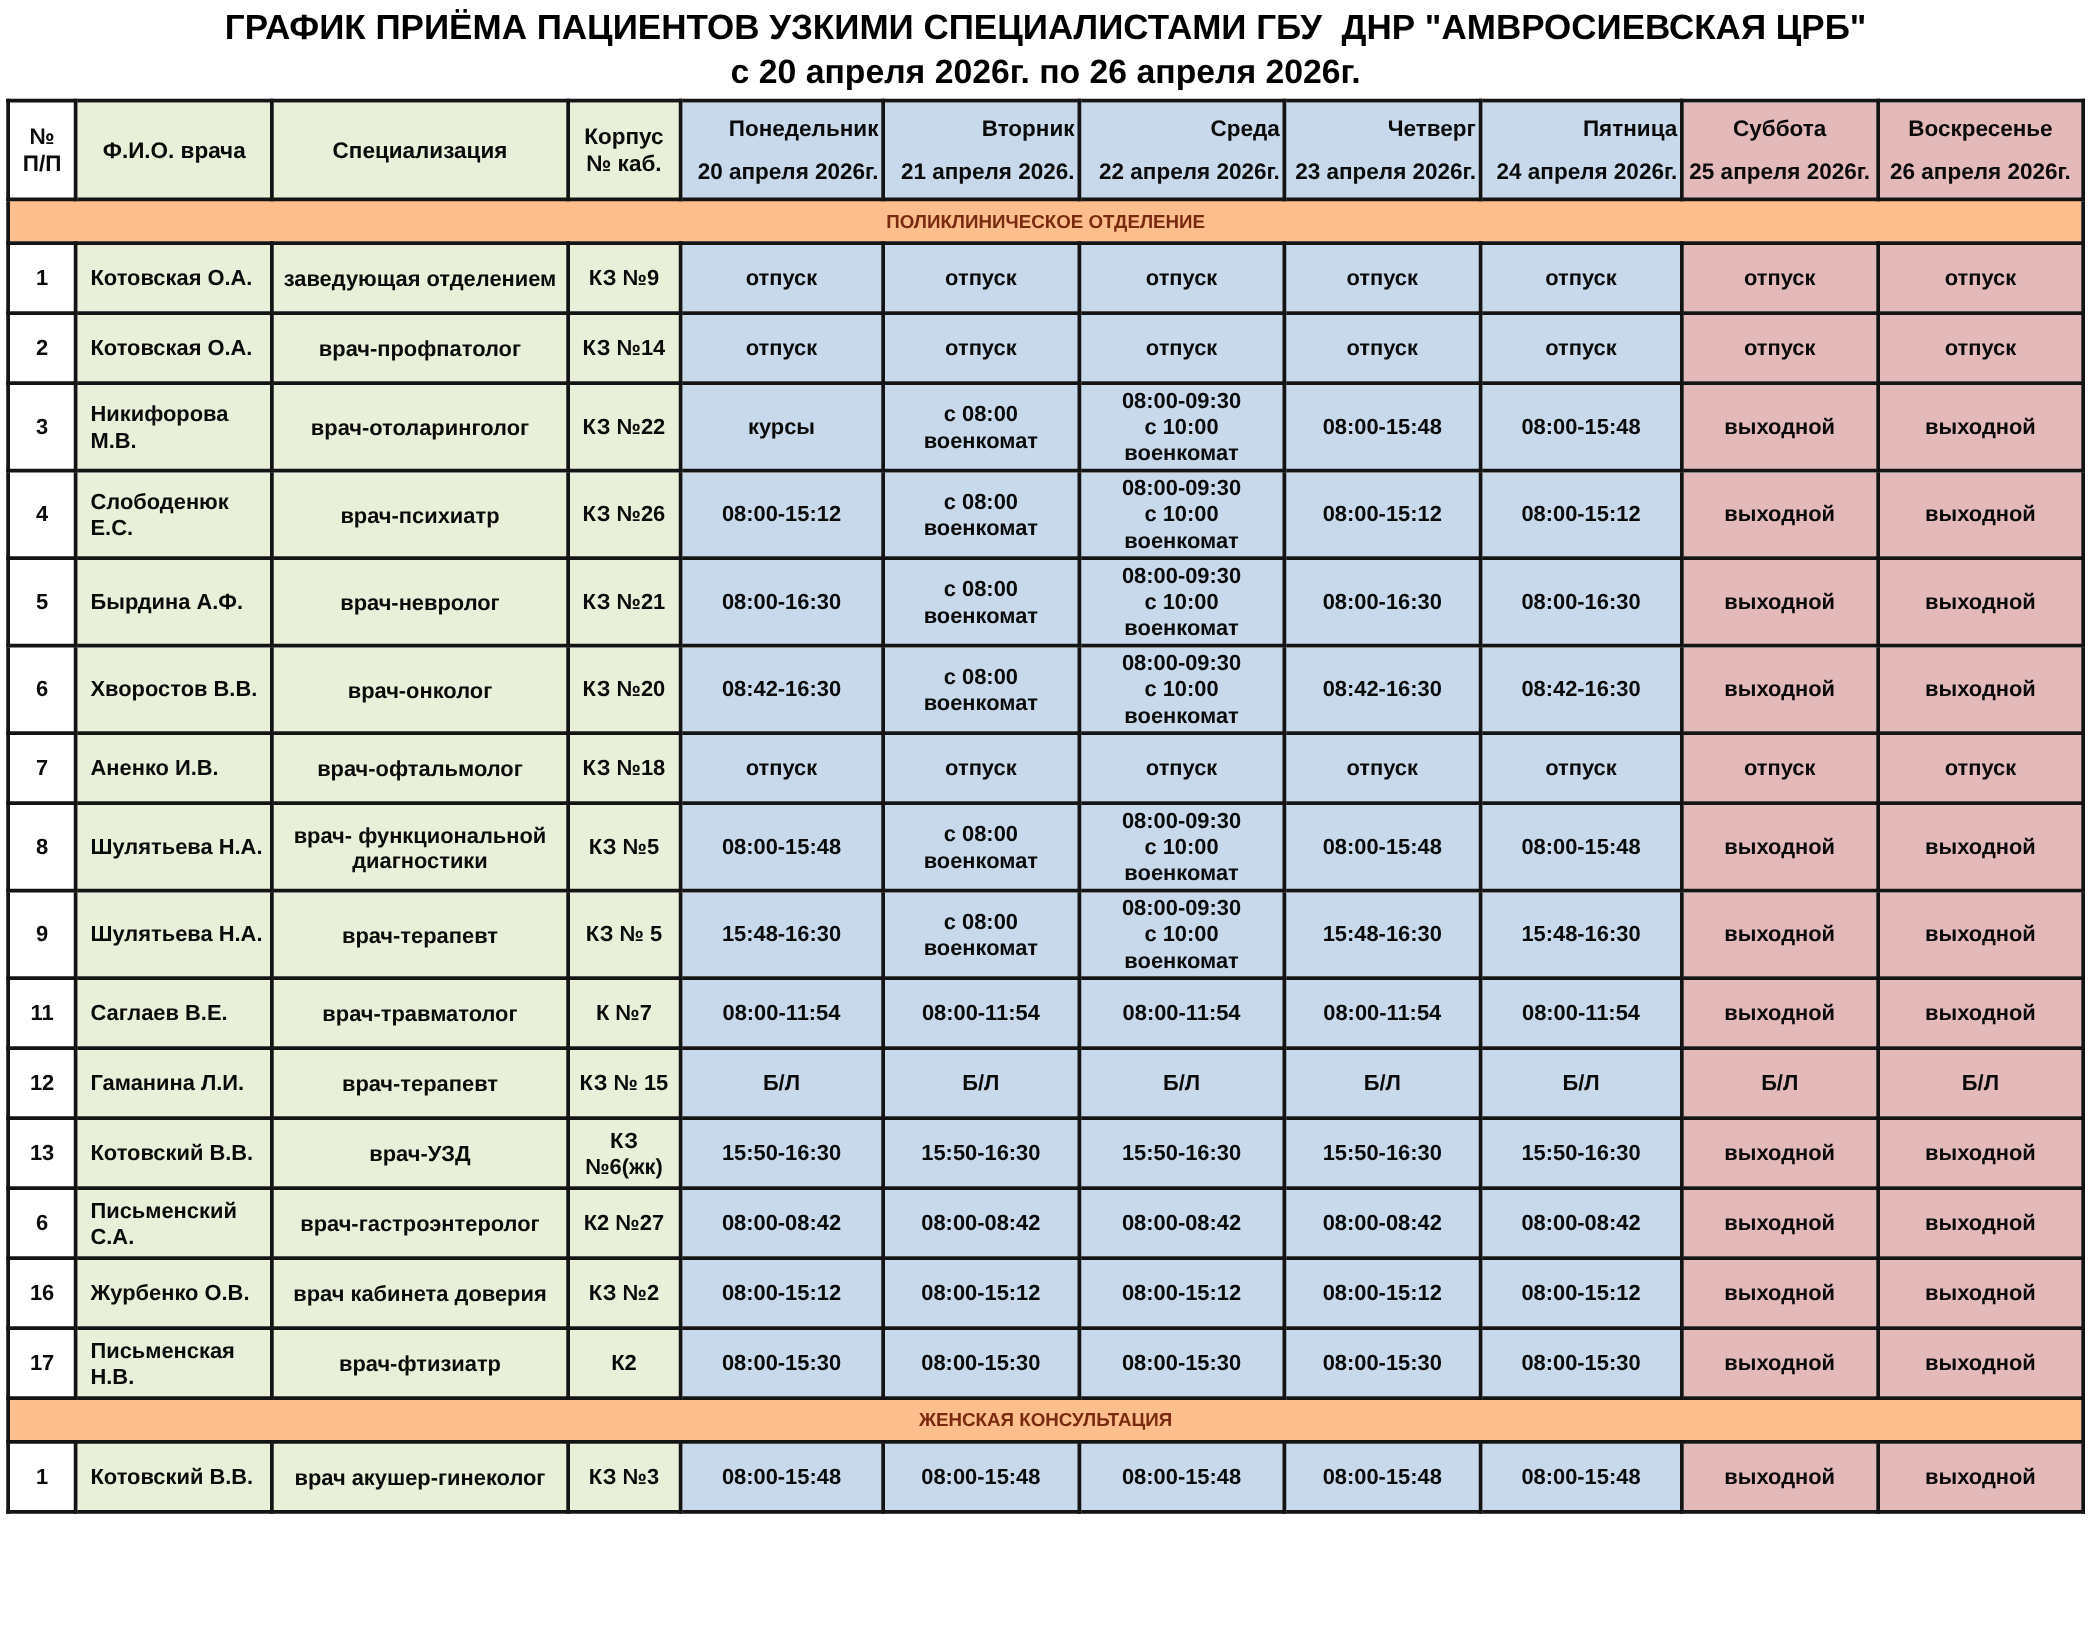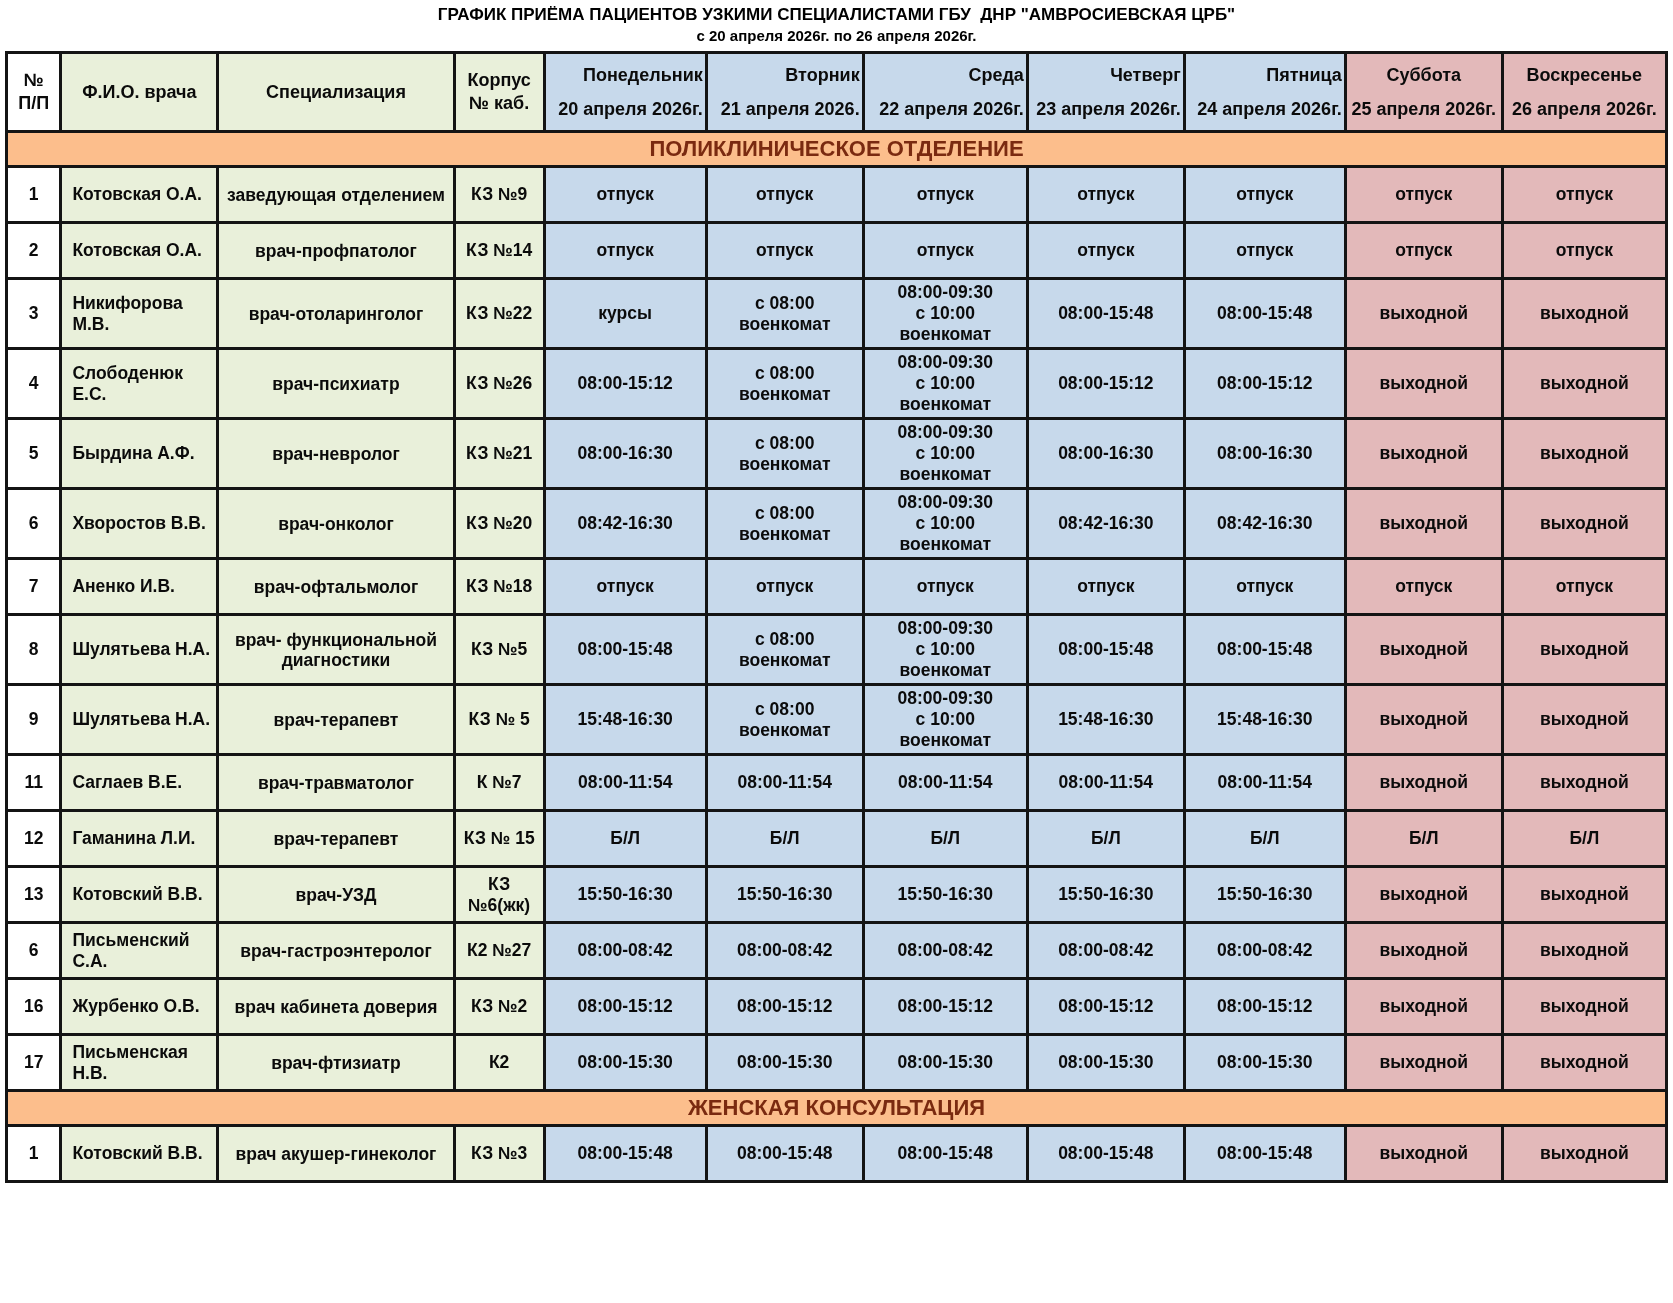--- a/index.html
+++ b/index.html
@@ -2,22 +2,22 @@
 <html lang="ru"><head>
 <meta charset="utf-8">
 <style>
   html,body{margin:0;padding:0;}
   body{
     width:1673px;height:1303px;background:#ffffff;overflow:hidden;
     font-family:"Liberation Sans","DejaVu Sans",sans-serif;
     -webkit-font-smoothing:antialiased;
   }
   .titles{padding:5px 10px 3px 10px;text-align:center;}
-  .title{font-size:17px;font-weight:bold;color:#000;line-height:1.2;white-space:pre-wrap;}
-  .subtitle{font-size:15px;font-weight:bold;color:#000;line-height:1.25;margin-top:2px;}
+  .title{font-size:28px;font-weight:bold;color:#000;line-height:1.2;white-space:pre-wrap;}
+  .subtitle{font-size:27px;font-weight:bold;color:#000;line-height:1.25;margin-top:2px;}
   table.schedule{
     border-collapse:collapse;table-layout:fixed;
     width:1663px;margin:2px 5px 0 5px;
   }
   th,td{
     border:3px solid #141414;
     font-weight:bold;color:#0b0b0b;
     overflow:hidden;
   }
   th{font-size:18px;padding:6px 2px;height:64px;vertical-align:middle;}
@@ -32,21 +32,21 @@
   td{font-size:17.5px;text-align:center;height:49px;padding:2px 3px;}
   td.c-num{background:#ffffff;}
   td.c-doctor{background:#e9f0da;text-align:left;padding-left:10px;}
   td.c-spec{background:#e9f0da;line-height:1.15;}
   td.c-office{background:#e9f0da;}
   td.c-day{white-space:pre-line;line-height:1.2;}
   td.weekday{background:#c7d9eb;}
   td.weekend{background:#e3b9ba;}
   tr.section-row td{
     background:#fcbe8c;color:#7a2a10;
-    font-size:22px;height:28px;padding:2px;text-align:center;
+    font-size:15px;height:28px;padding:2px;text-align:center;
   }
 </style>
 </head>
 <body>
 
 <div class="titles">
   <div class="title">ГРАФИК ПРИЁМА ПАЦИЕНТОВ УЗКИМИ СПЕЦИАЛИСТАМИ ГБУ  ДНР "АМВРОСИЕВСКАЯ ЦРБ"</div>
   <div class="subtitle">с 20 апреля 2026г. по 26 апреля 2026г.</div>
 </div>
 

